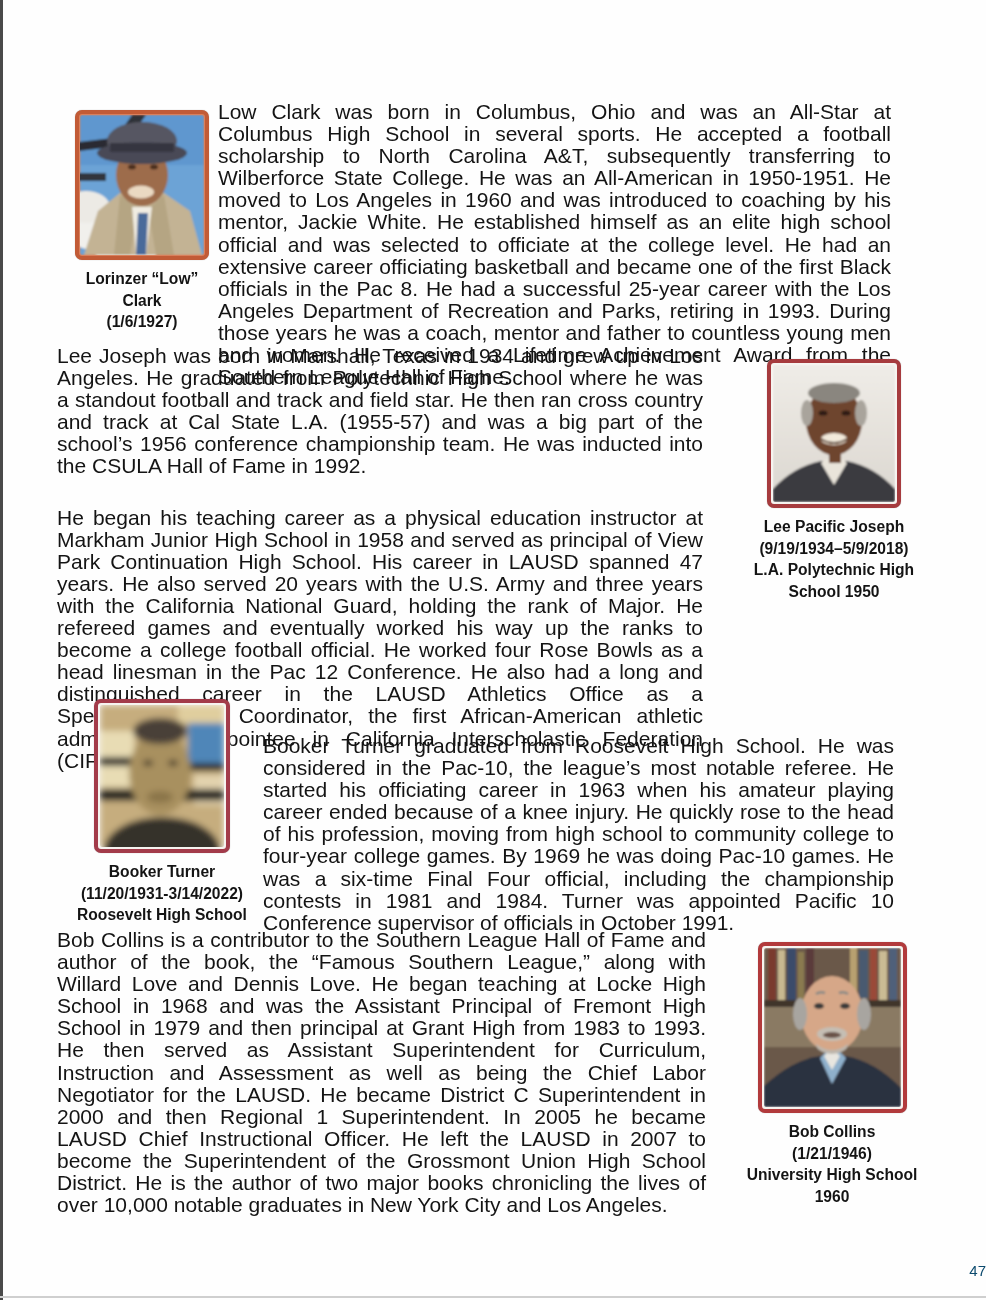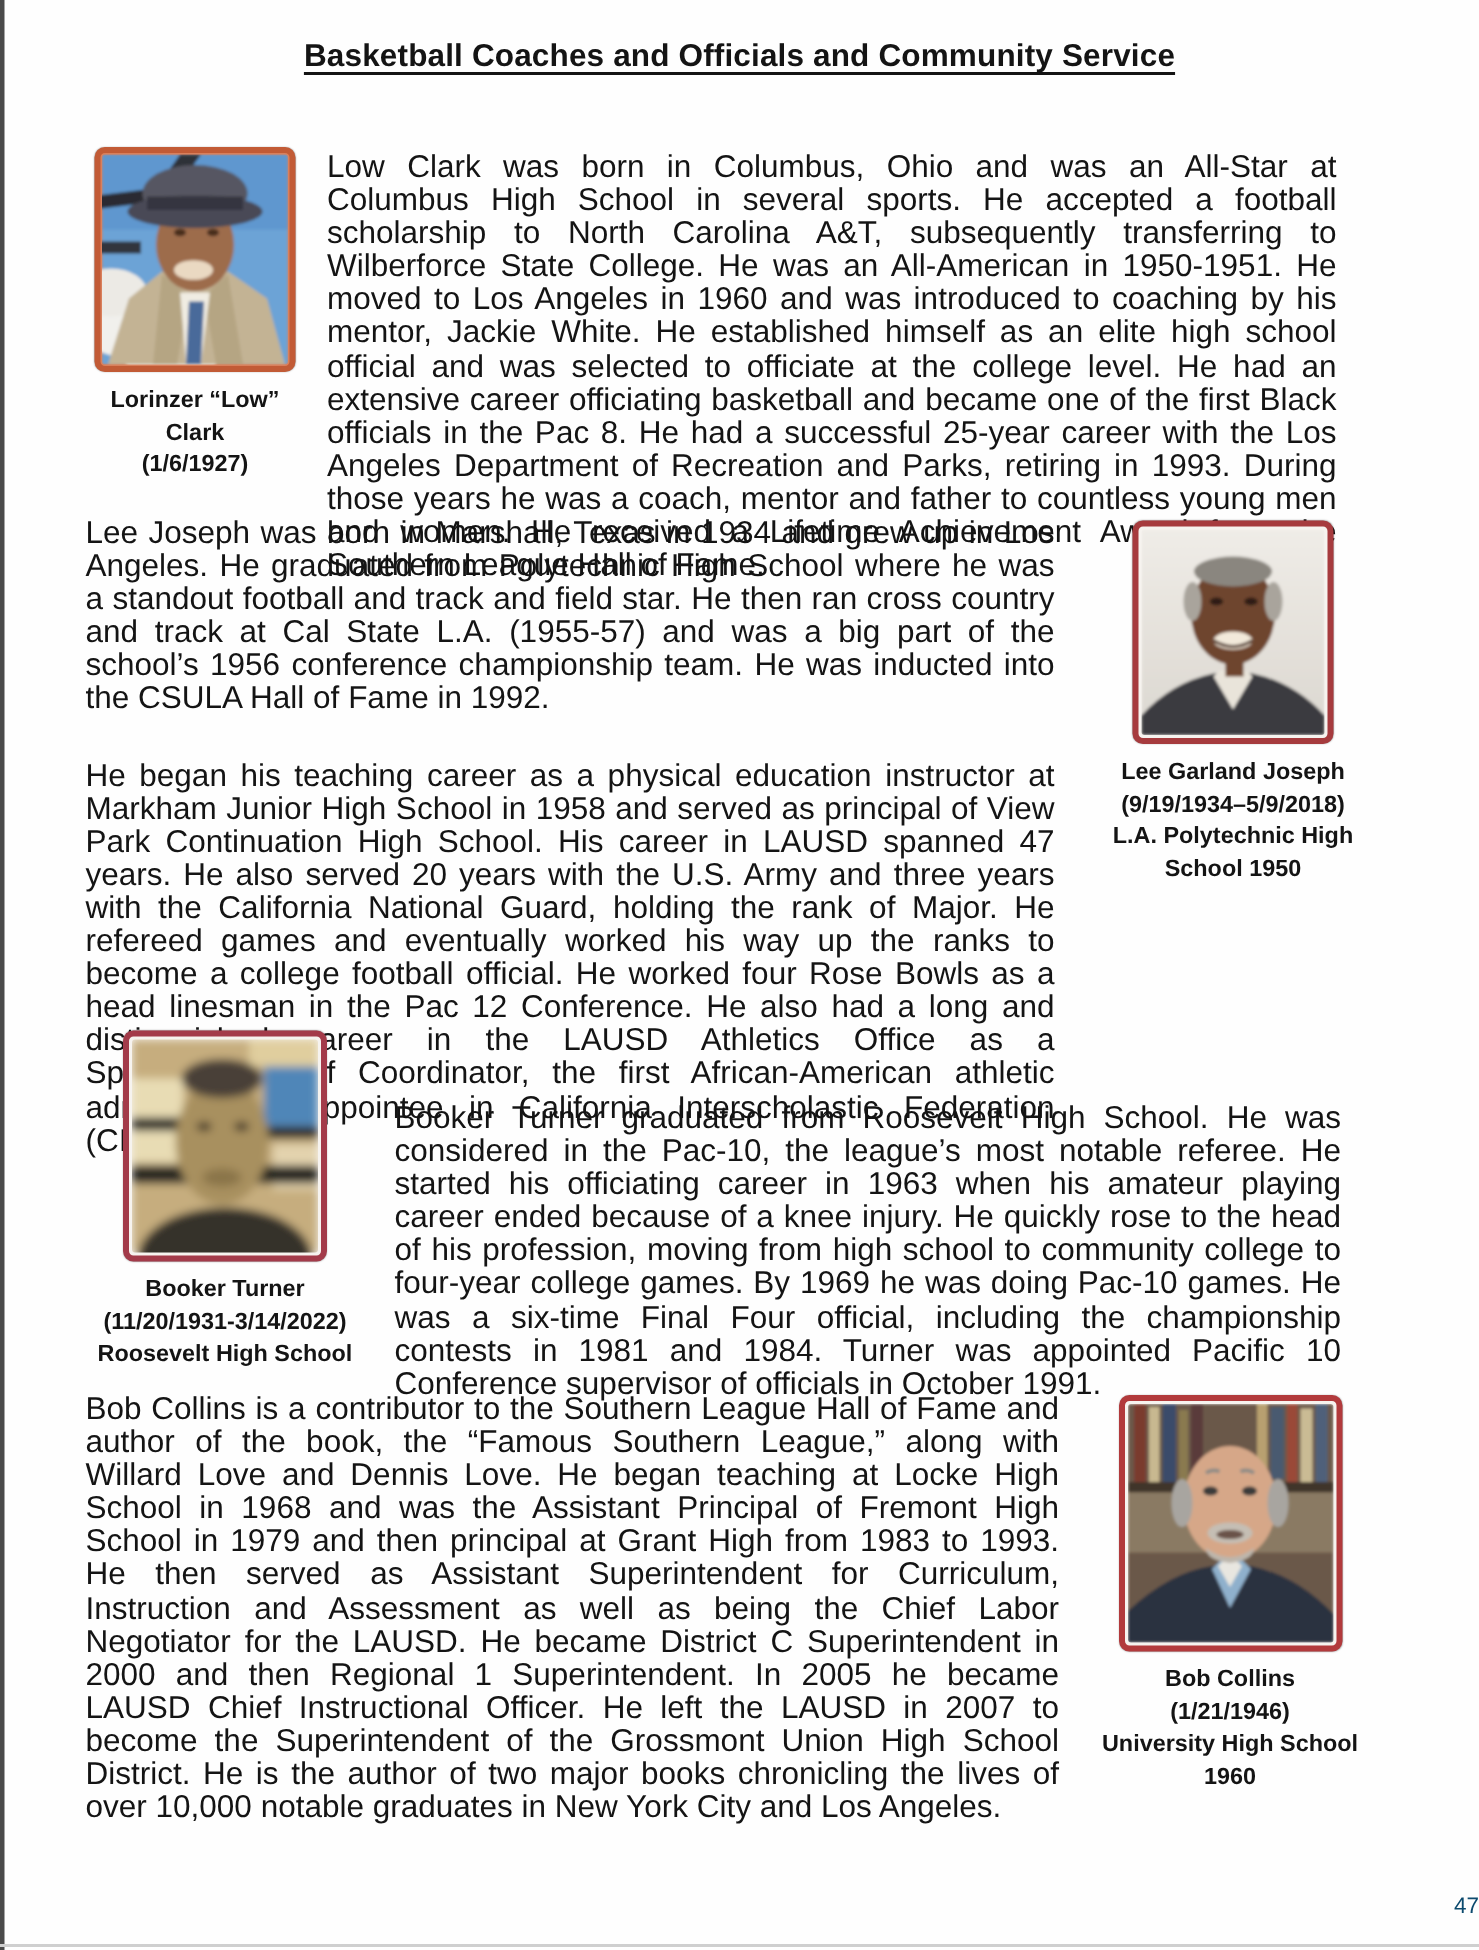--- a/index.html
+++ b/index.html
@@ -32,21 +32,21 @@
     text-align:justify;
   }
   .bio-text p{margin:0;}
   .bio-text p + p{margin-top:29px;}
 
   .txt-clark  {left:218px;top:101px;width:673px;}
   .txt-joseph {left:57px; top:345px;width:646px;}
   .txt-turner {left:263px;top:735px;width:631px;}
   .txt-collins{left:57px; top:929px;width:649px;}
 
-  figure{margin:0;position:absolute;}
+  figure{margin:12px;position:absolute;}
   .fig-clark  {left:50px; top:98px; width:160px;}
   .fig-joseph {left:712px;top:347px;width:220px;}
   .fig-turner {left:48px; top:687px;width:204px;}
   .fig-collins{left:708px;top:930px;width:224px;}
 
   .photo-frame{
     margin:0 auto;
     border-radius:7px;
     line-height:0;
     box-shadow:0 0 1px rgba(0,0,0,.35);
@@ -71,21 +71,20 @@
     text-align:right;font-size:15px;color:#0c4a6e;
   }
 </style>
 </head>
 <body>
 
 <div class="page">
   <div class="edge-left"></div>
   <div class="edge-bottom"></div>
 
-  <h1 class="doc-title">Basketball Coaches and Officials and Community Service</h1>
 
   <figure class="fig-clark">
     <div class="photo-frame frame-clark">
       <svg width="124" height="140" viewBox="0 0 124 140">
         <defs>
             <filter id="b1" x="-10%" y="-10%" width="120%" height="120%">
               <feGaussianBlur stdDeviation="0.9"></feGaussianBlur>
             </filter>
           </defs>
         <g filter="url(#b1)">
@@ -150,21 +149,21 @@
           <ellipse cx="34" cy="48" rx="6" ry="13" fill="#a9a49c"></ellipse>
           <ellipse cx="88" cy="48" rx="6" ry="13" fill="#a9a49c"></ellipse>
           <ellipse cx="50" cy="48" rx="4.5" ry="2.6" fill="#2e1d12"></ellipse>
           <ellipse cx="73" cy="48" rx="4.5" ry="2.6" fill="#2e1d12"></ellipse>
           <ellipse cx="61" cy="74" rx="13" ry="6" fill="#f2e9da"></ellipse>
           <path d="M48,74 Q61,82 74,74" stroke="#4a2c1a" stroke-width="2" fill="none"></path>
         </g>
       </svg>
     </div>
     <figcaption>
-      <div>Lee Garland Joseph</div>
+      <div>Lee Pacific Joseph</div>
       <div>(9/19/1934–5/9/2018)</div>
       <div>L.A. Polytechnic High</div>
       <div>School 1950</div>
     </figcaption>
   </figure>
 
   <figure class="fig-turner">
     <div class="photo-frame frame-turner">
       <svg width="124" height="142" viewBox="0 0 124 142">
         <defs>

